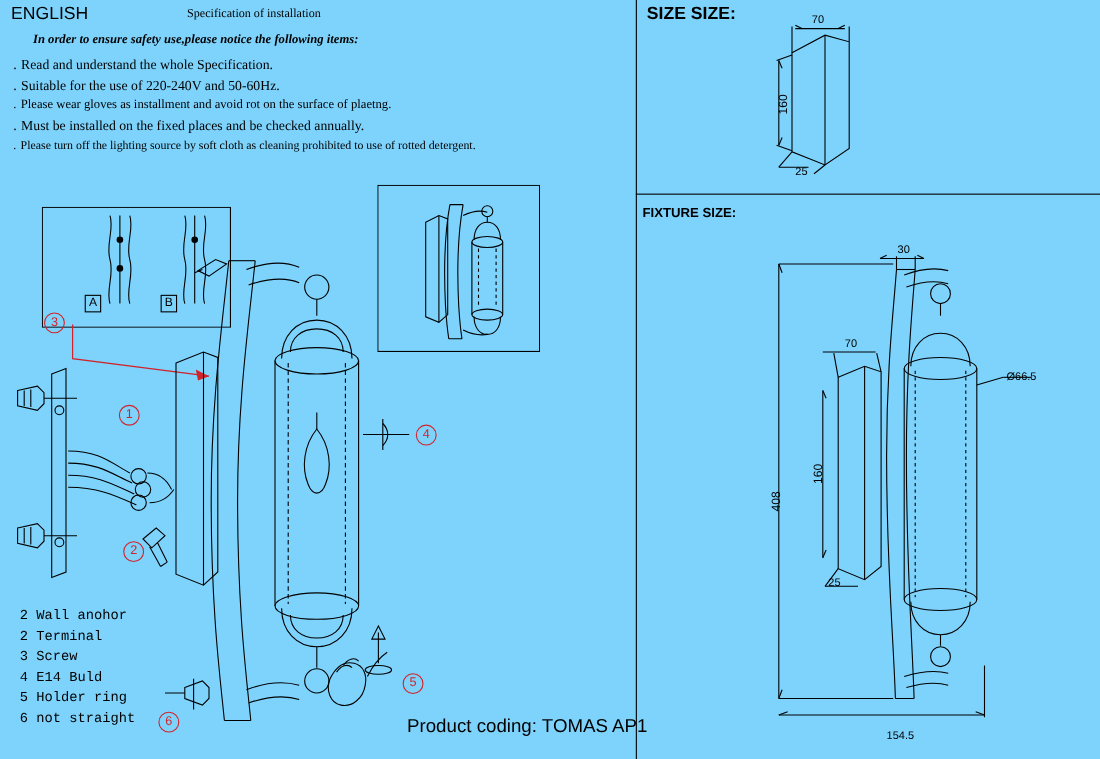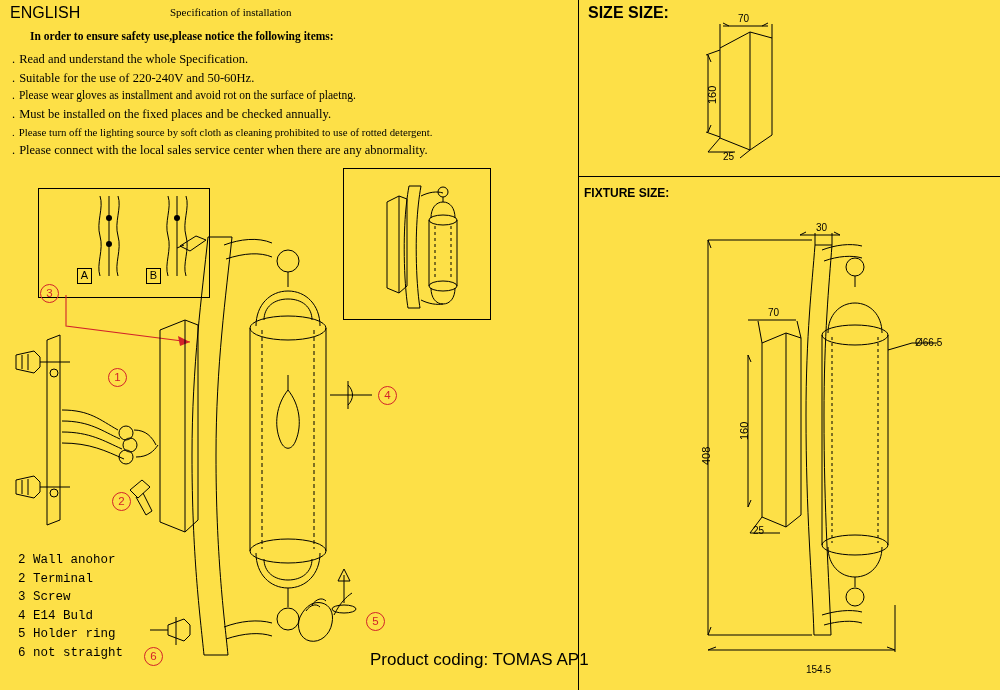--- a/index.html
+++ b/index.html
@@ -4,21 +4,21 @@
 <style>
   html, body {
     margin: 0;
     padding: 0;
     background: #ffffff;
   }
   #page {
     position: relative;
     width: 1000px;
     height: 690px;
-    background: #fde047;
+    background: #7dd3fc;
     font-family: "Liberation Serif", serif;
     color: #000000;
     overflow: hidden;
   }
   .abs { position: absolute; }
   .txt { white-space: pre; }
 
   
   #english-title {
     left: 10px; top: 4px;
@@ -26,20 +26,21 @@
     font-family: "Liberation Sans", sans-serif;
   }
   #spec-title {
     left: 170px; top: 6px;
     font-size: 11px;
   }
   #intro-line {
     left: 30px; top: 30px;
     font-size: 11.5px;
     font-weight: bold;
+    font-style: italic;
   }
   .bullet-line {
     font-size: 12.5px;
     left: 12px;
   }
   .bullet-line .dot { margin-right: 4px; }
 
   
   #parts-legend {
     left: 18px; top: 551px;
@@ -127,23 +128,20 @@
     <span class="dot">.</span><span>Suitable for the use of 220-240V and 50-60Hz.</span>
   </div>
   <div class="abs bullet-line" style="top:89px;font-size:11.5px;">
     <span class="dot">.</span><span>Please wear gloves as installment and avoid rot on the surface of plaetng.</span>
   </div>
   <div class="abs bullet-line" style="top:126px;font-size:10.8px;">
     <span class="dot">.</span><span>Please turn off the lighting source by soft cloth as cleaning prohibited to use of rotted detergent.</span>
   </div>
   <div class="abs bullet-line" style="top:107px;">
     <span class="dot">.</span><span>Must be installed on the fixed places and be checked annually.</span>
-  </div>
-  <div class="abs bullet-line" style="top:143px;">
-    <span class="dot">.</span><span>Please connect with the local sales service center when there are any abnormality.</span>
   </div>
 
   <div class="abs rule" style="left:578px; top:0px; width:1.4px; height:690px;"></div>
   <div class="abs rule" style="left:578px; top:176px; width:422px; height:1.4px;"></div>
 
   <div class="abs txt" id="base-size-heading">SIZE SIZE:</div>
   <div class="abs txt" id="fixture-size-heading">FIXTURE SIZE:</div>
 
   <svg class="abs" style="left:690px; top:10px;" width="130" height="165">
 

